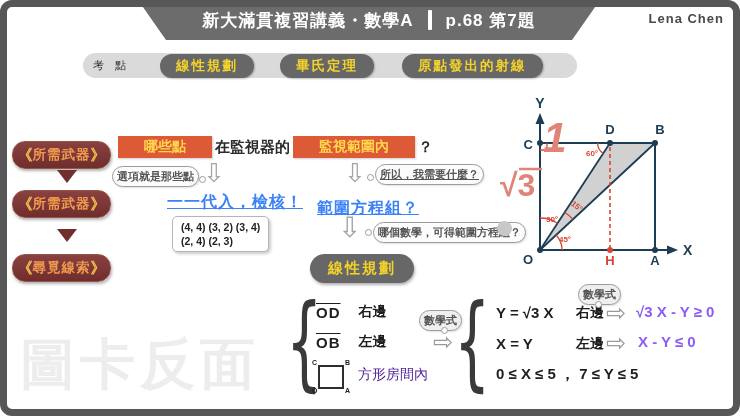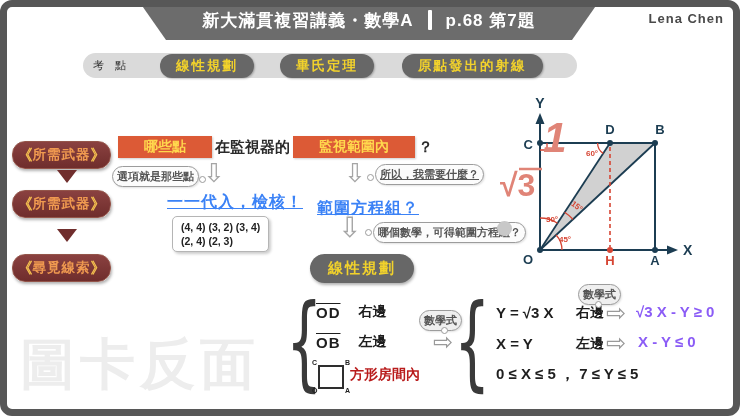--- a/index.html
+++ b/index.html
@@ -62,21 +62,21 @@
   .brace{position:absolute;color:#3a3a3a;font-size:104px;font-weight:400;line-height:1;
       transform:scaleX(.55) scaleY(1.0);transform-origin:left top;font-family:"DejaVu Sans",sans-serif;}
   .cond-rows{position:absolute;left:316px;top:297px;}
   .cond-row{height:30px;display:flex;align-items:center;}
   .term{font-weight:bold;font-size:15px;color:#1e1e1e;text-decoration:overline;letter-spacing:1px;text-align:right;}
   .side-desc{font-weight:bold;font-size:14px;color:#1e1e1e;margin-left:18px;}
   .room-row{margin-top:4px;display:flex;align-items:center;}
   .room-icon{position:relative;width:22px;height:20px;border:2.5px solid #2e2e2e;margin:4px 4px 0 2px;}
   .room-icon span{position:absolute;font-size:7px;font-weight:bold;color:#1e1e1e;}
   .ri-tl{left:-8px;top:-8px;} .ri-tr{right:-8px;top:-8px;} .ri-bl{left:-8px;bottom:-7px;} .ri-br{right:-8px;bottom:-7px;}
-  .room-desc{font-weight:bold;font-size:14px;color:#b91c1c;margin-left:2px;}
+  .room-desc{font-weight:normal;font-size:14px;color:#4c1d95;margin-left:10px;}
   .eq-rows{position:absolute;left:496px;top:297px;}
   .eq-row{height:31px;display:flex;align-items:center;font-weight:bold;color:#1e1e1e;}
   .eq-lhs{font-size:15px;width:80px;display:inline-block;}
   .eq-side{font-size:14px;}
   .eq-last{font-size:15px;}
   .result{position:absolute;font-weight:bold;font-size:15px;color:#8b5cf6;white-space:nowrap;}
 
   .watermark{position:absolute;left:20px;top:328px;font-size:55px;font-weight:bold;color:#ededed;
       letter-spacing:5px;white-space:nowrap;}
 </style>

